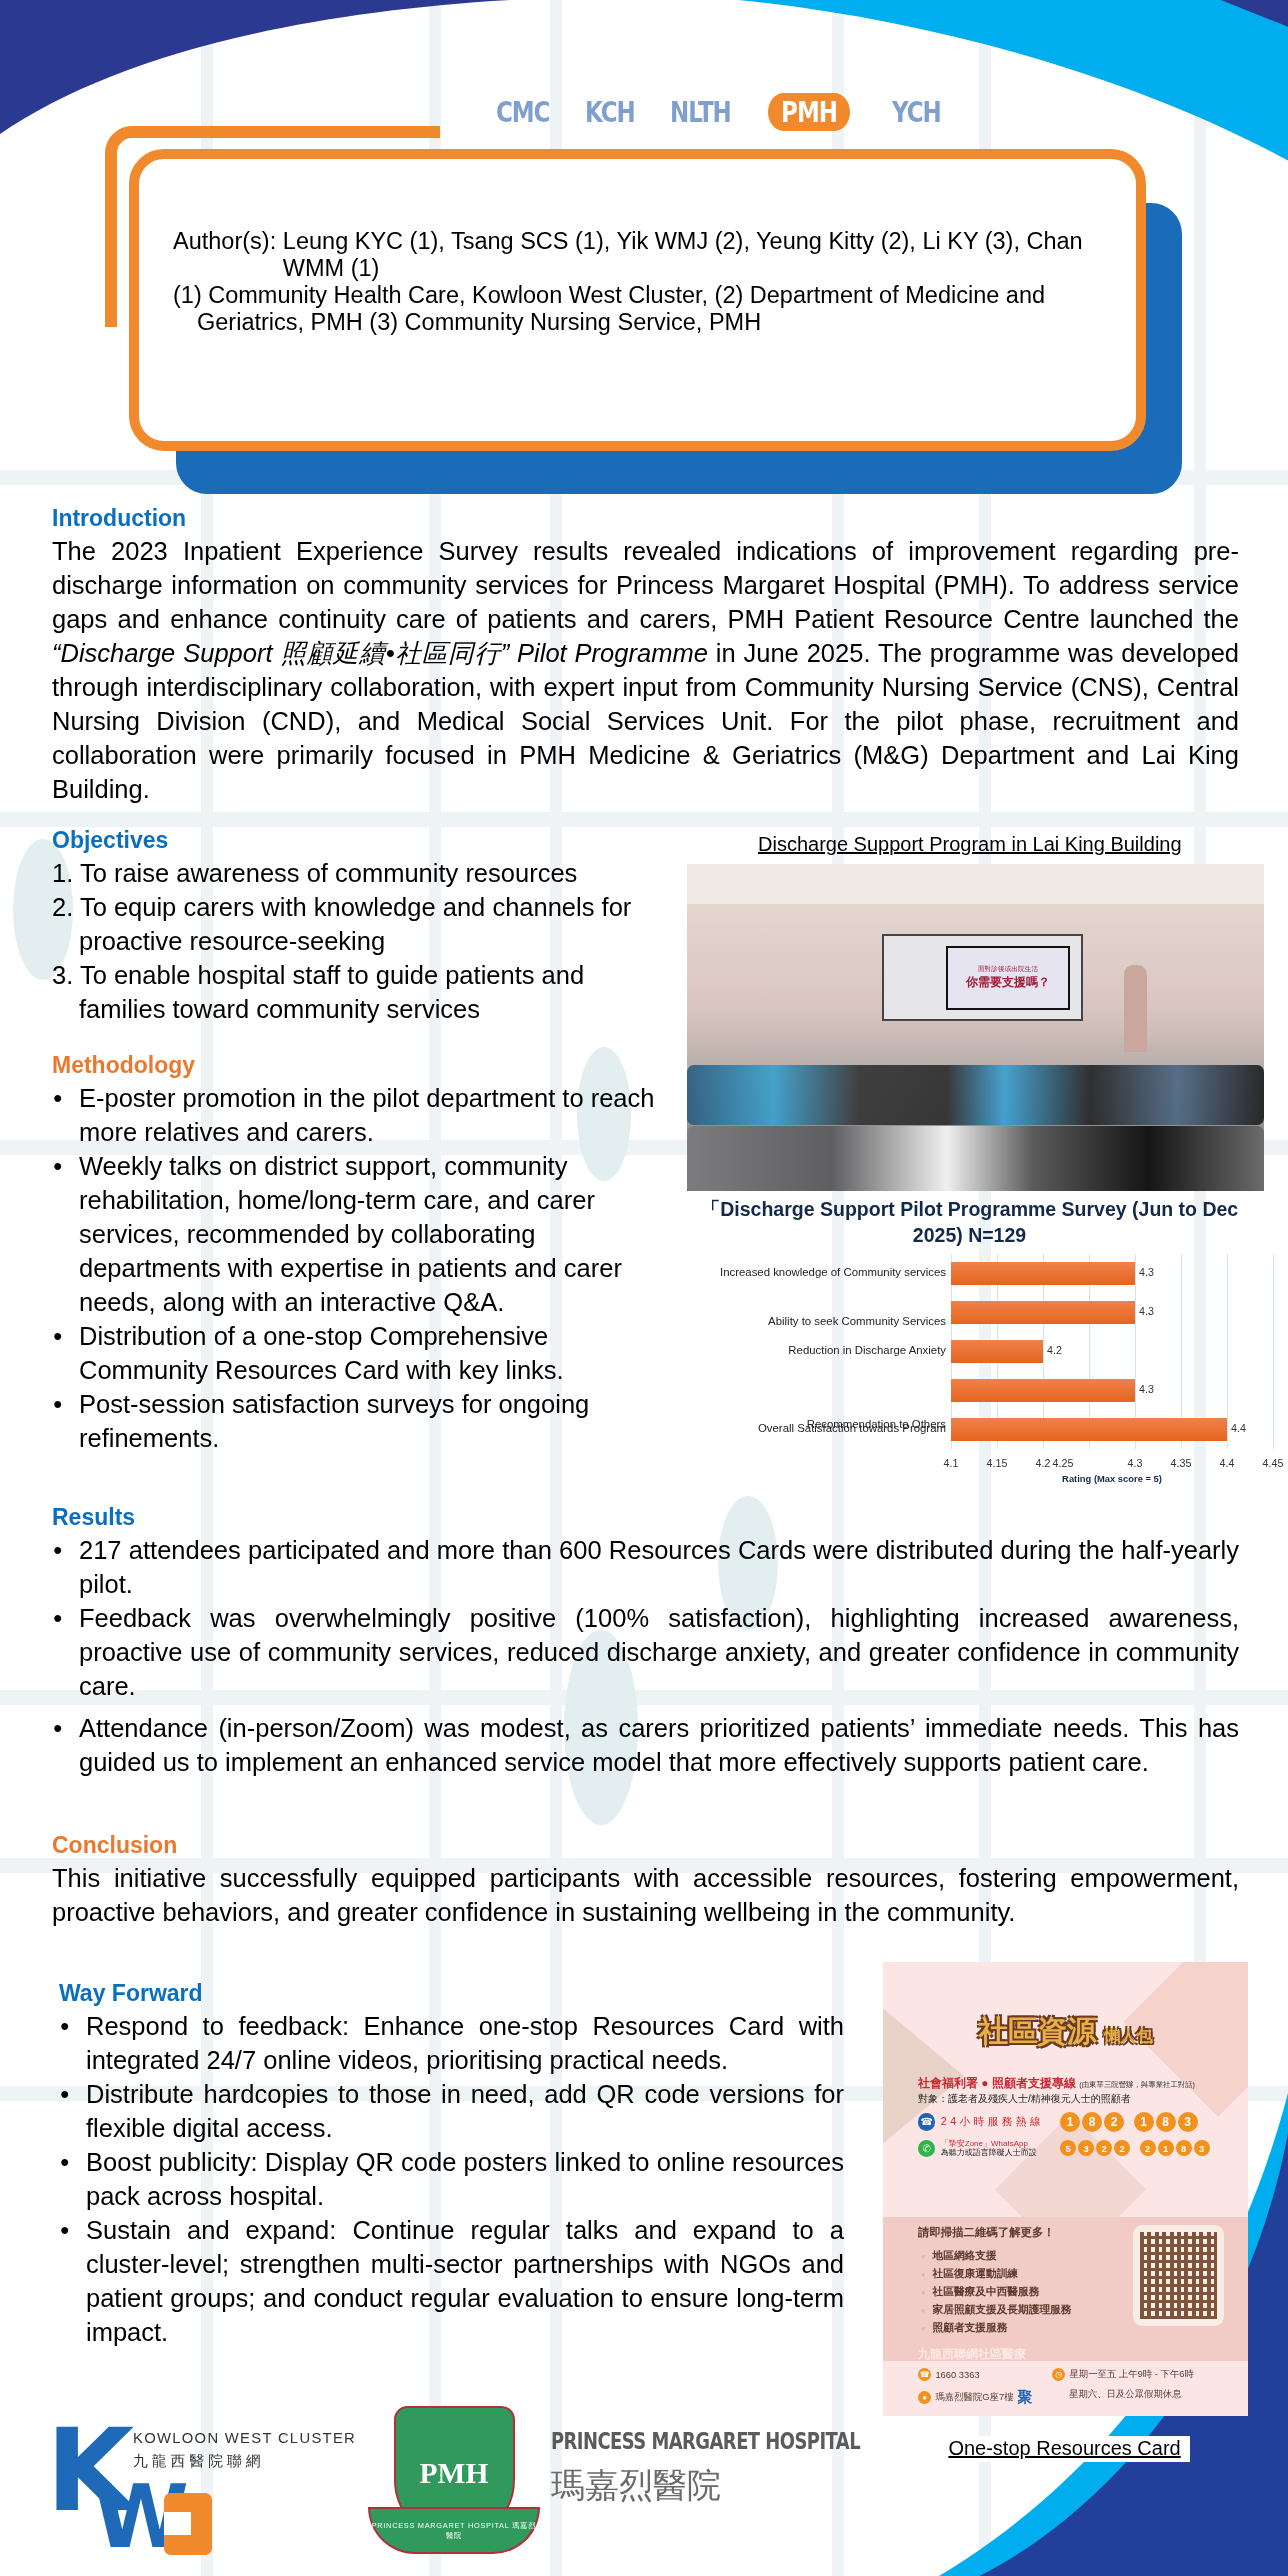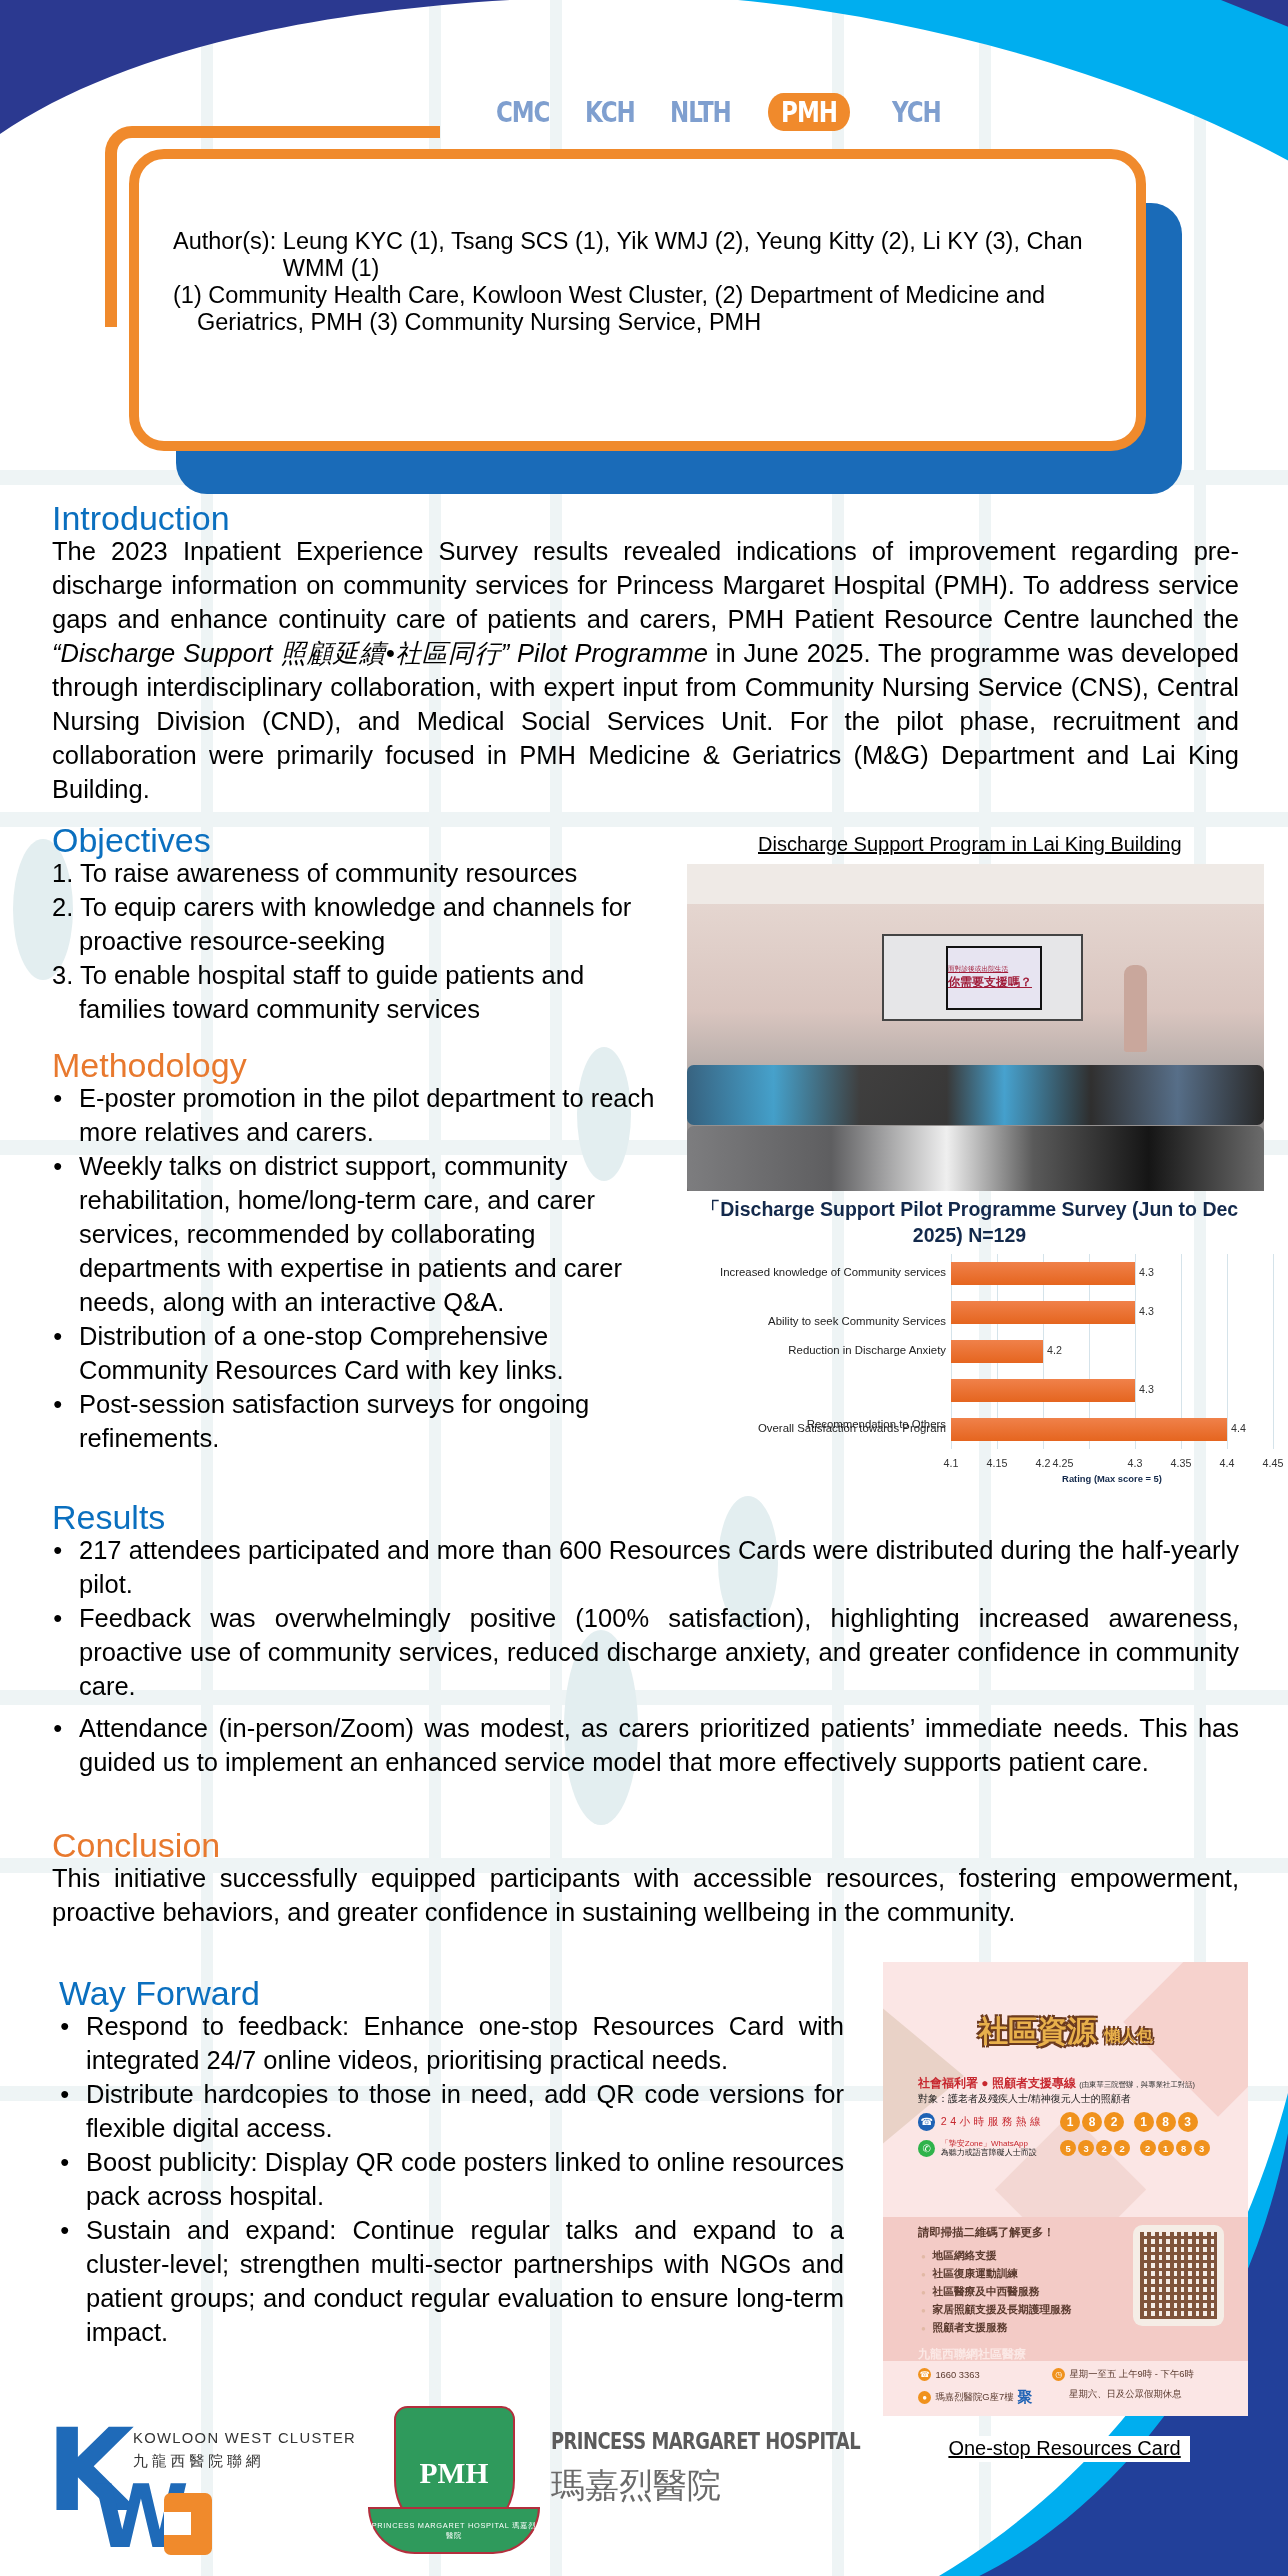--- a/index.html
+++ b/index.html
@@ -47,21 +47,21 @@
   }
   .title-card h1 {
     font-size: 29.5px; line-height: 38px; font-weight: bold; width: 953px;
   }
   .authors { margin-top: 31px; font-size: 23.5px; line-height: 27px; width: 959px; }
   .authors .row { display: flex; }
   .authors .lbl { white-space: nowrap; margin-right: 6.7px; }
   .affil { font-size: 23.5px; line-height: 27px; text-indent: -24px; padding-left: 24px; width: 953px; }
 
   
-  .h2 { font-size: 34px; font-weight: normal; line-height: 29.5px; }
+  .h2 { font-size: 23px; font-weight: bold; line-height: 29.5px; }
   .h2.blue { color: #0a6fbf; }
   .h2.orange { color: #e8792e; }
   .para { font-size: 25.5px; line-height: 34px; text-align: justify; }
   ol.list, ul.list { list-style: none; font-size: 25.5px; line-height: 34px; }
   ol.list li { padding-left: 27px; text-indent: -27px; }
   ul.list li { padding-left: 27px; position: relative; }
   ul.list li::before {
     content: "\2022"; position: absolute; left: 1.3px; top: 0;
   }
   ul.list.justify li { text-align: justify; }
@@ -82,23 +82,23 @@
     left: 687px; top: 864px; width: 577px; height: 327px;
     background: linear-gradient(180deg, #e9dcd6 0%, #d9c5bf 45%, #a9a4a2 70%, #6c6a6b 100%);
     overflow: hidden;
   }
   .photo .ceiling { position:absolute; left:0; top:0; right:0; height:40px; background:#efeae6; }
   .photo .board {
     position:absolute; left:195px; top:70px; width:201px; height:87px;
     background:#e6e6e8; border:2.7px solid #444;
   }
   .photo .screen {
-    position:absolute; left:259px; top:82px; width:96px; height:64px;
+    position:absolute; left:259px; top:82px; width:124px; height:64px;
     background:#e7e4f1; border:2px solid #111; display:flex; flex-direction:column;
-    justify-content:center; color:#a01b38;text-decoration:underline;
+    align-items:center; justify-content:center; color:#a01b38;
   }
   .photo .screen .s1 { font-size: 6.7px; }
   .photo .screen .s2 { font-size: 12px; font-weight: bold; }
   .photo .speaker { position:absolute; left:437px; top:101px; width:23px; height:87px; background:#c9a79c; border-radius:9.4px 9.4px 2.7px 2.7px; }
   .photo .row { position:absolute; left:0; right:0; height:60px; border-radius: 6.7px; }
   .photo .row.r1 { top: 201px; background: linear-gradient(90deg,#2a5b7c 0%,#3aa0cf 15%,#333 30%,#2c2c2c 45%,#3ba1d3 55%,#222 70%,#4d6885 85%,#1b1b1b 100%); opacity:.9; }
   .photo .row.r2 { top: 262px; height: 67px; background: linear-gradient(90deg,#7d7d7f 0%,#5e5e60 25%,#efefef 45%,#5a5a5a 60%,#151515 80%,#6b6b6b 100%); }
 
   
   .chart-title {

